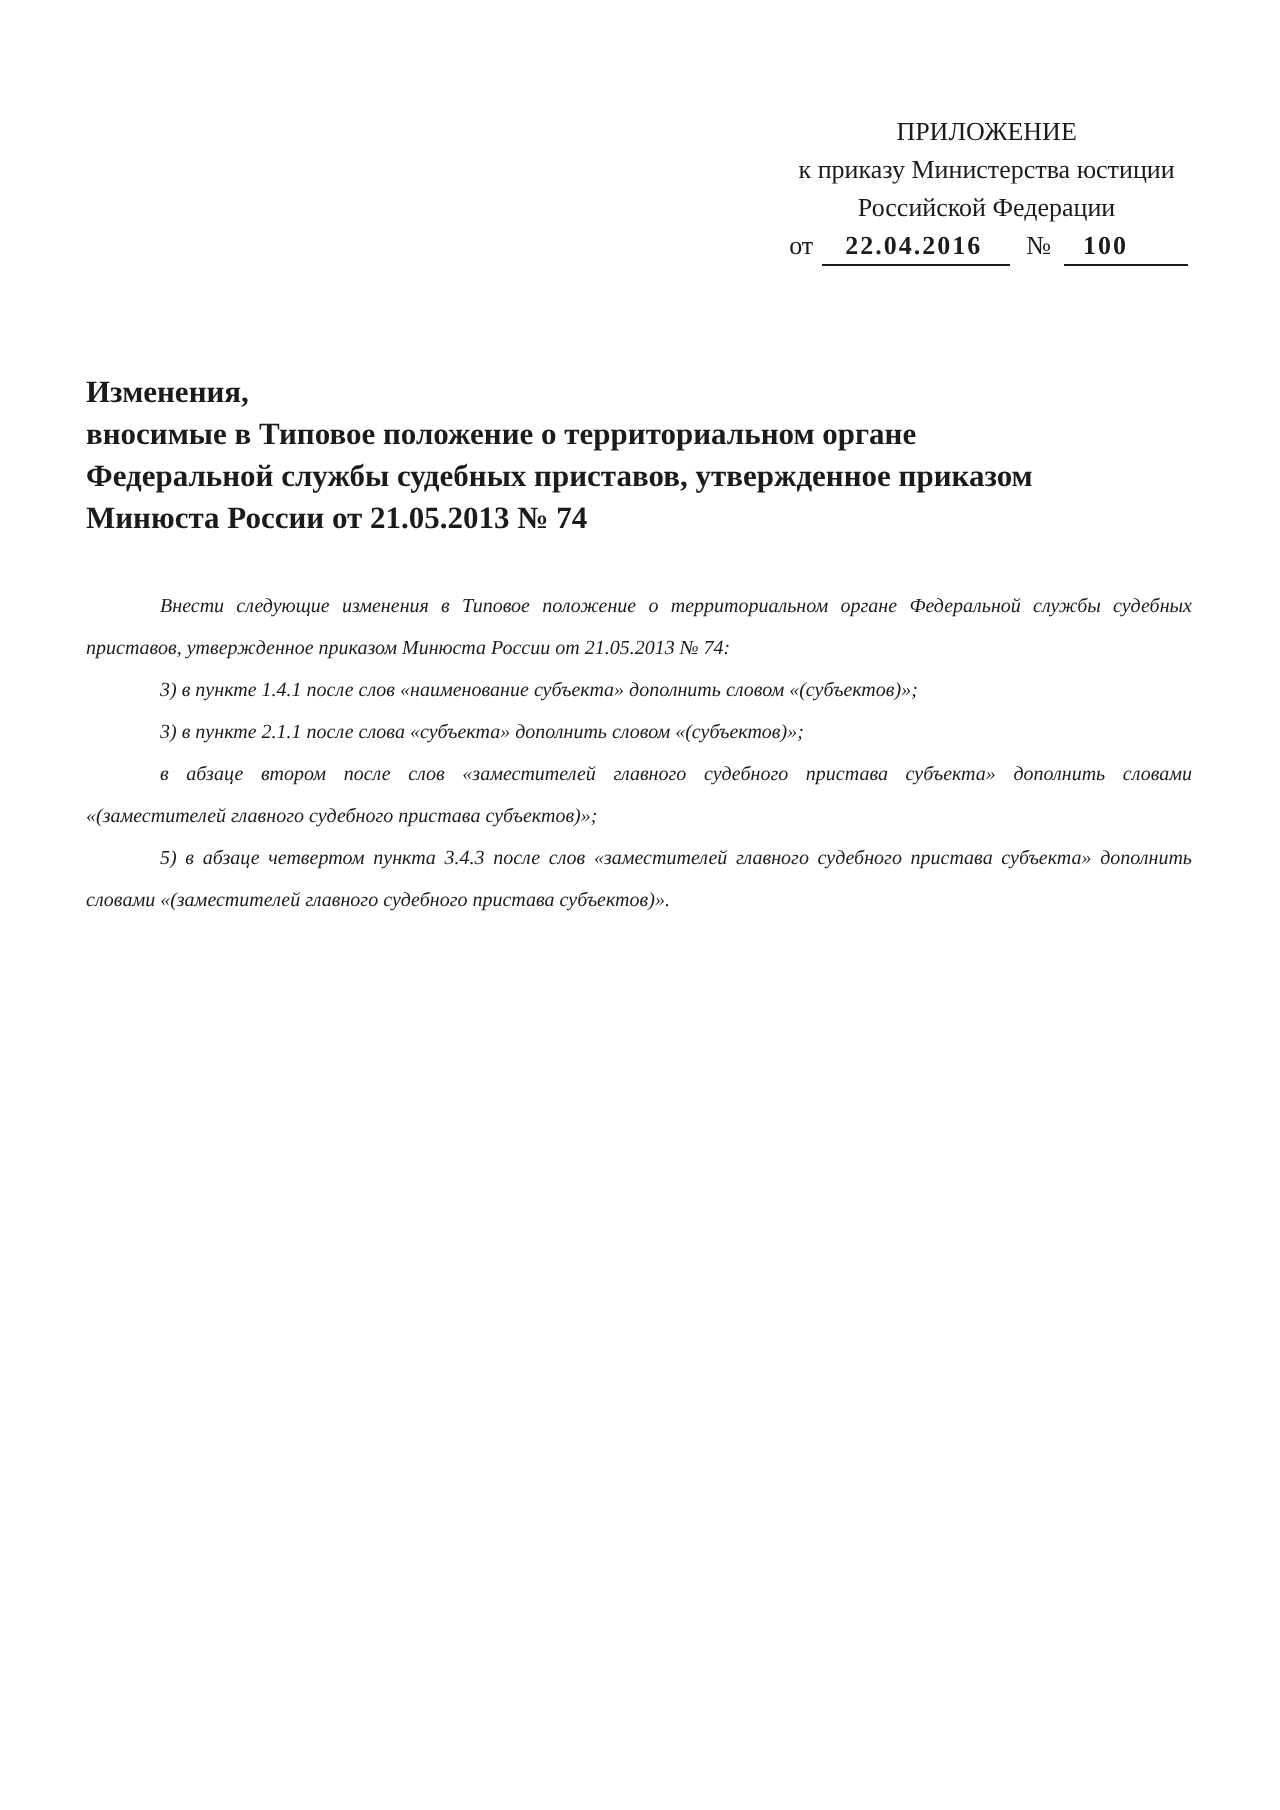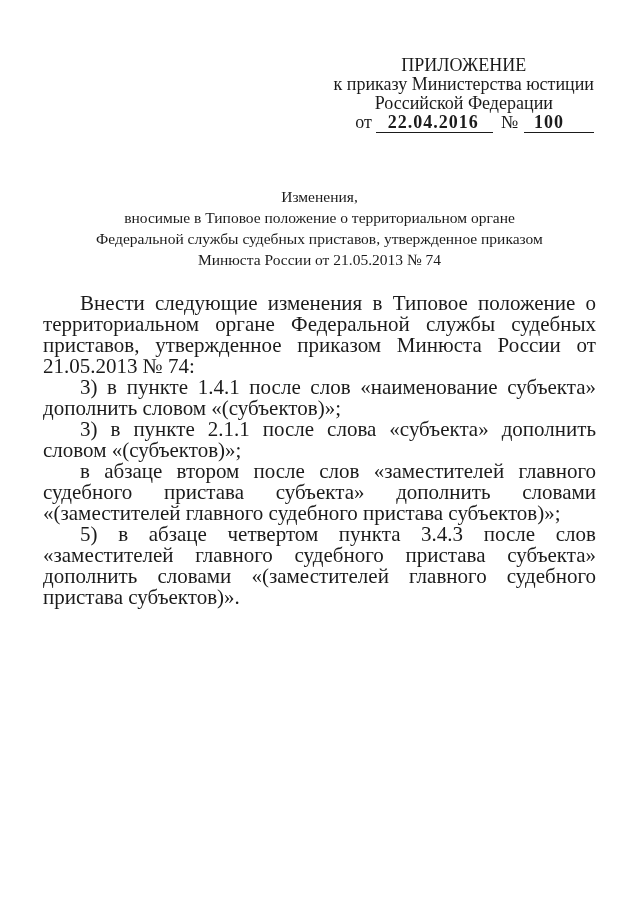--- a/index.html
+++ b/index.html
@@ -17,21 +17,21 @@
     box-sizing: border-box;
     padding: 56px 44px 0 43px;
     overflow: hidden;
   }
   
   .stamp {
     width: fit-content;
     margin-left: auto;
     margin-right: 2px;
     text-align: center;
-    font-size: 18px;
+    font-size: 13px;
     line-height: 19px;
     white-space: nowrap;
   }
   .stamp-date-line {
     margin-top: 0;
     text-align: right;
     padding-left: 2px;
   }
   .fill-value {
     display: inline-block;
@@ -42,29 +42,29 @@
   }
   .fill-date { padding: 0 14px 1px 12px; margin-left: 4px; }
   .num-sign { margin-left: 8px; }
   .fill-number { padding: 0 30px 1px 10px; margin-left: 6px; }
 
   
   .doc-title {
     margin: 53px 0 0 0;
     font-size: 15.5px;
     line-height: 21px;
-    font-weight: normal;
-    text-align: center;
+    font-weight: bold;
   }
 
   
   .doc-body {
     margin-top: 23px;
-    font-size: 21px;
+    font-size: 10px;
     line-height: 21px;
+    font-style: italic;
   }
   .doc-body p {
     margin: 0;
     text-align: justify;
     text-align-last: left;
     text-indent: 37px;
   }
 </style>
 </head>
 <body>

